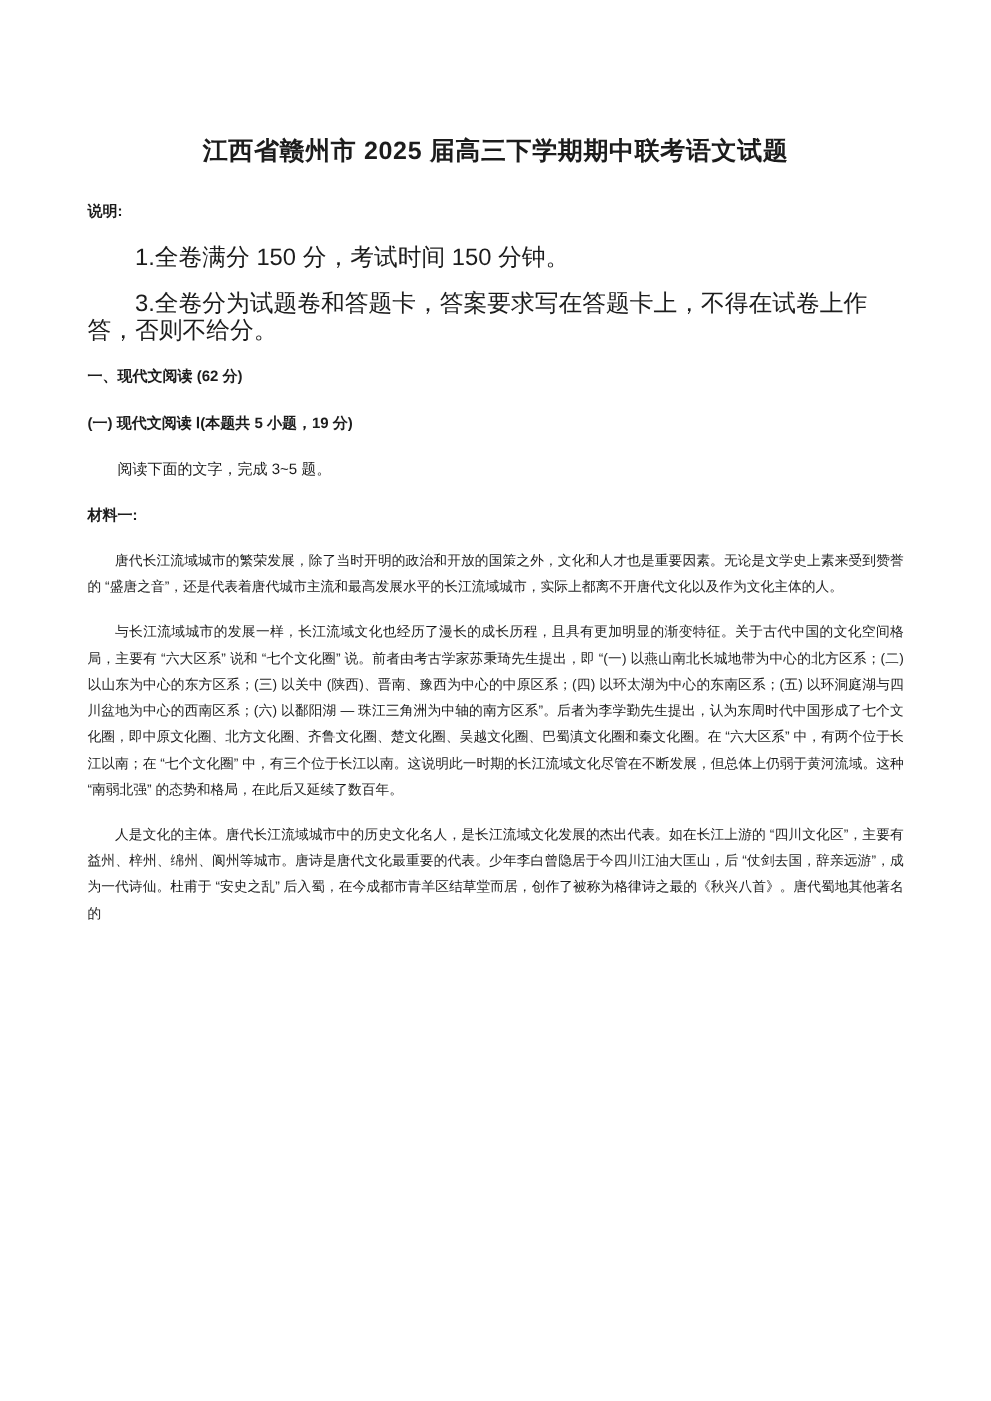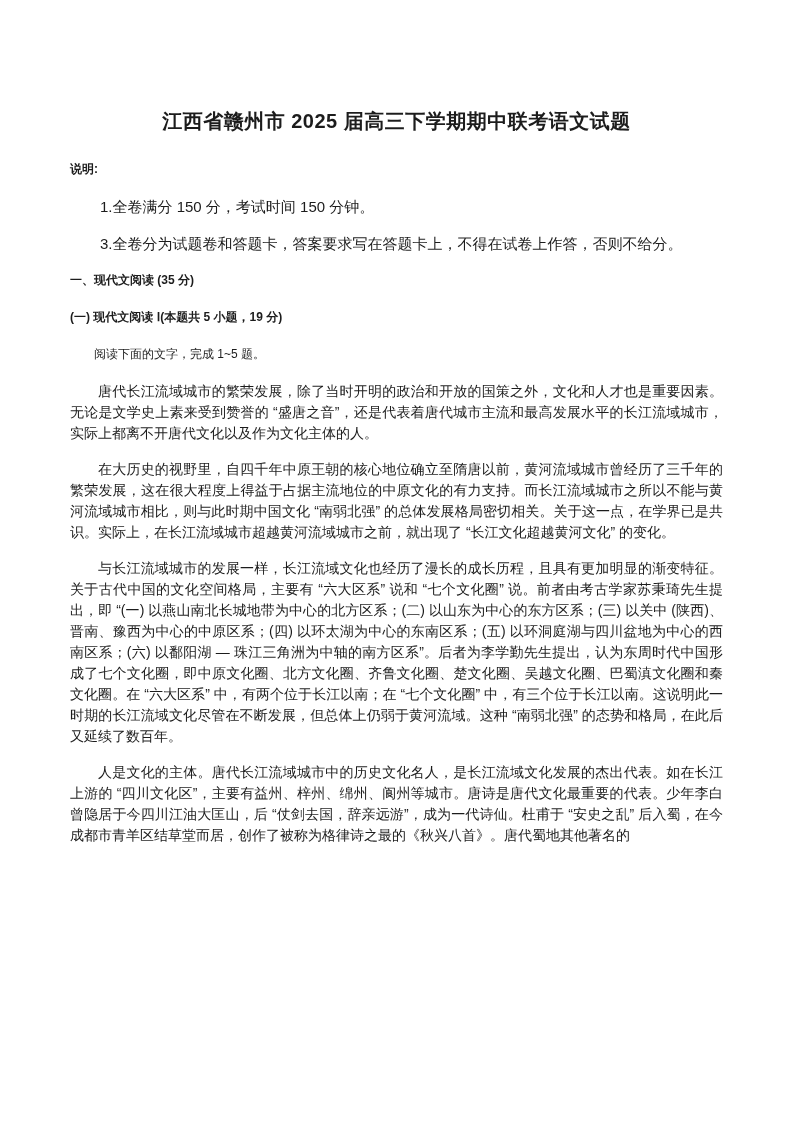--- a/index.html
+++ b/index.html
@@ -32,62 +32,62 @@
     line-height: 21px;
     margin: 0 0 16px 0;
   }
   .bold {
     font-weight: bold;
   }
   .indent {
     text-indent: 2em;
   }
   .para {
-    font-size: 14px;
+    font-size: 11px;
     line-height: 21px;
     margin: 0 0 15px 0;
     text-indent: 2em;
     text-align: justify;
   }
   .notes-list {
     margin: 0;
     padding: 0;
     list-style: none;
   }
   .notes-list li {
-    font-size: 15px;
+    font-size: 19px;
     line-height: 21px;
     margin: 0 0 16px 0;
     text-indent: 2em;
   }
 </style>
 </head>
 <body>
 
 <div class="page">
 
   <h1 class="doc-title">江西省赣州市 2025 届高三下学期期中联考语文试题</h1>
 
   <div class="block bold">说明:</div>
 
   <ul class="notes-list">
     <li>1.全卷满分 150 分，考试时间 150 分钟。</li>
     <li>3.全卷分为试题卷和答题卡，答案要求写在答题卡上，不得在试卷上作答，否则不给分。</li>
   </ul>
 
-  <div class="block bold">一、现代文阅读 (35 分)</div>
+  <div class="block bold">一、现代文阅读 (62 分)</div>
 
   <div class="block bold">(一) 现代文阅读 Ⅰ(本题共 5 小题，19 分)</div>
 
-  <div class="block indent">阅读下面的文字，完成 1~5 题。</div>
+  <div class="block indent">阅读下面的文字，完成 3~5 题。</div>
 
+  <div class="block bold">材料一:</div>
 
   <p class="para">唐代长江流域城市的繁荣发展，除了当时开明的政治和开放的国策之外，文化和人才也是重要因素。无论是文学史上素来受到赞誉的 “盛唐之音”，还是代表着唐代城市主流和最高发展水平的长江流域城市，实际上都离不开唐代文化以及作为文化主体的人。</p>
 
-  <p class="para">在大历史的视野里，自四千年中原王朝的核心地位确立至隋唐以前，黄河流域城市曾经历了三千年的繁荣发展，这在很大程度上得益于占据主流地位的中原文化的有力支持。而长江流域城市之所以不能与黄河流域城市相比，则与此时期中国文化 “南弱北强” 的总体发展格局密切相关。关于这一点，在学界已是共识。实际上，在长江流域城市超越黄河流域城市之前，就出现了 “长江文化超越黄河文化” 的变化。</p>
 
   <p class="para">与长江流域城市的发展一样，长江流域文化也经历了漫长的成长历程，且具有更加明显的渐变特征。关于古代中国的文化空间格局，主要有 “六大区系” 说和 “七个文化圈” 说。前者由考古学家苏秉琦先生提出，即 “(一) 以燕山南北长城地带为中心的北方区系；(二) 以山东为中心的东方区系；(三) 以关中 (陕西)、晋南、豫西为中心的中原区系；(四) 以环太湖为中心的东南区系；(五) 以环洞庭湖与四川盆地为中心的西南区系；(六) 以鄱阳湖 — 珠江三角洲为中轴的南方区系”。后者为李学勤先生提出，认为东周时代中国形成了七个文化圈，即中原文化圈、北方文化圈、齐鲁文化圈、楚文化圈、吴越文化圈、巴蜀滇文化圈和秦文化圈。在 “六大区系” 中，有两个位于长江以南；在 “七个文化圈” 中，有三个位于长江以南。这说明此一时期的长江流域文化尽管在不断发展，但总体上仍弱于黄河流域。这种 “南弱北强” 的态势和格局，在此后又延续了数百年。</p>
 
 
 
   <p class="para">人是文化的主体。唐代长江流域城市中的历史文化名人，是长江流域文化发展的杰出代表。如在长江上游的 “四川文化区”，主要有益州、梓州、绵州、阆州等城市。唐诗是唐代文化最重要的代表。少年李白曾隐居于今四川江油大匡山，后 “仗剑去国，辞亲远游”，成为一代诗仙。杜甫于 “安史之乱” 后入蜀，在今成都市青羊区结草堂而居，创作了被称为格律诗之最的《秋兴八首》。唐代蜀地其他著名的</p>
 
 </div>
 
 </body></html>

